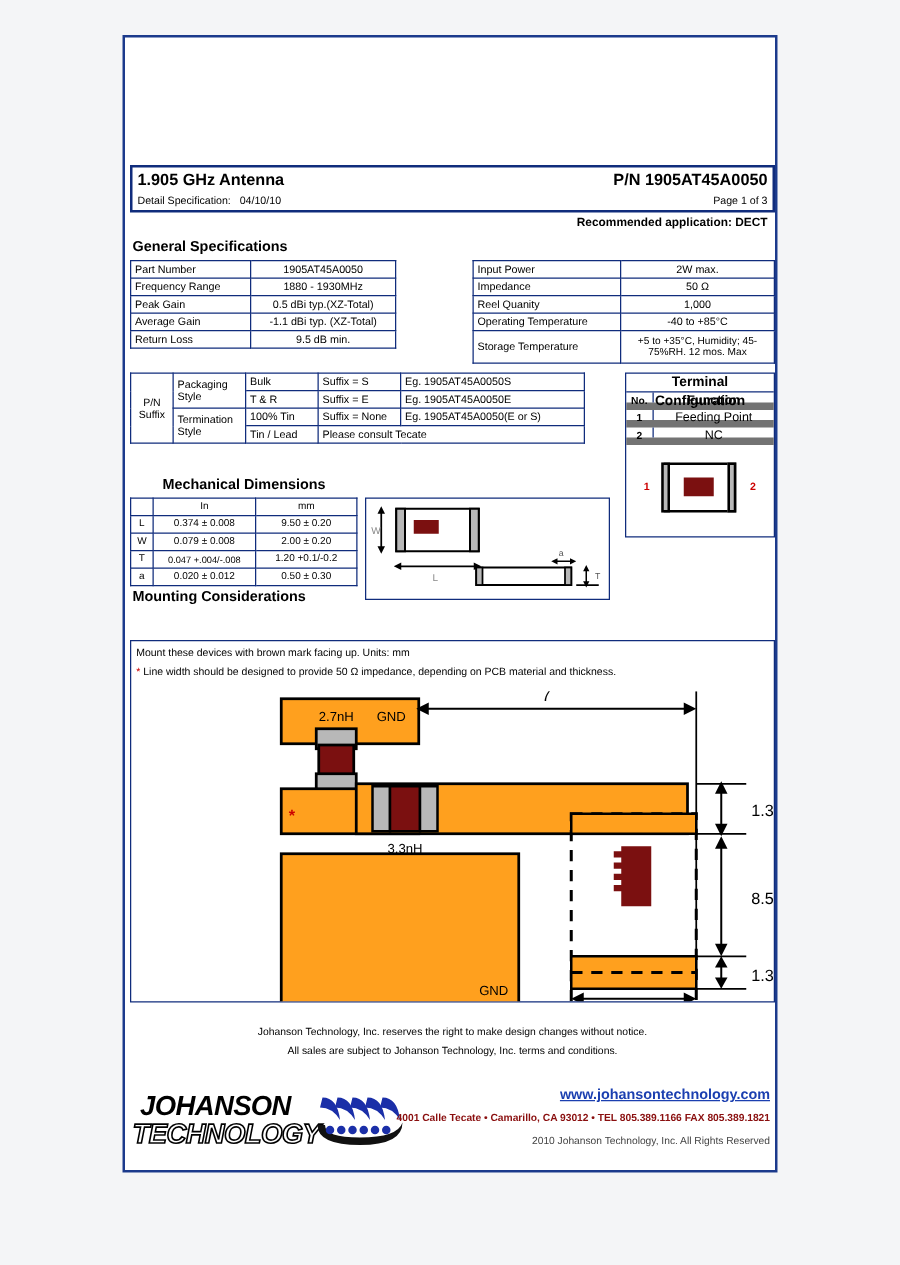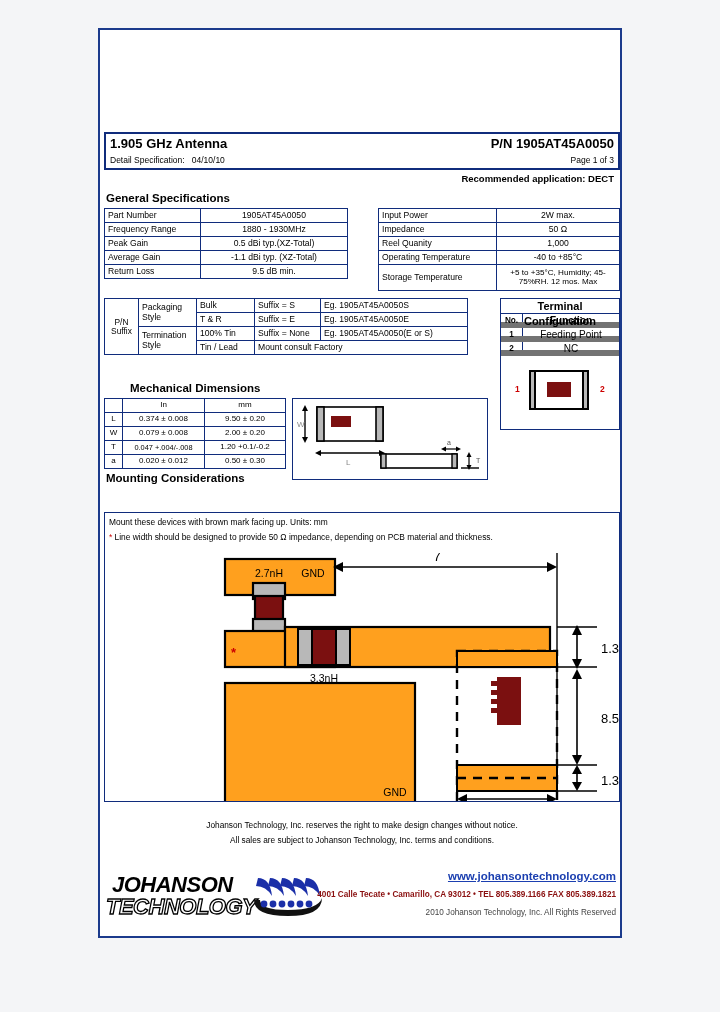--- a/index.html
+++ b/index.html
@@ -73,21 +73,21 @@
     padding: 1px 3px;
     font-weight: normal;
     height: 14px;
     vertical-align: middle;
     line-height: 1.05;
   }
   td.lab { font-weight: bold; font-size: 8.6px; }
   td.val { text-align: center; }
   td.ctr { text-align: center; }
   
-  #tbl-gen { position: absolute; left: 4px; top: 178px; width: 244px; }
+  #tbl-gen { position: absolute; left: 4px; top: 178px; width: 213px; }
   #tbl-gen td.lab { width: 96px; }
   #tbl-env { position: absolute; left: 278px; top: 178px; width: 242px; }
   #tbl-env td.lab { width: 118px; }
   #tbl-pn  { position: absolute; left: 4px; top: 268px; width: 364px; }
   #tbl-mech{ position: absolute; left: 4px; top: 368px; width: 182px; }
   #tbl-mech td { font-size: 8px; }
 
   .pn-suffix-cell { font-weight: bold; text-align: center; width: 34px; font-size: 8.4px; }
   .pn-group { width: 58px; }
 
@@ -259,21 +259,21 @@
           <td>Eg. 1905AT45A0050E</td>
         </tr>
         <tr>
           <td class="pn-group lab" rowspan="2">Termination Style</td>
           <td>100% Tin</td>
           <td>Suffix = None</td>
           <td>Eg. 1905AT45A0050(E or S)</td>
         </tr>
         <tr>
           <td>Tin / Lead</td>
-          <td colspan="2">Mount consult Factory</td>
+          <td colspan="2">Please consult Tecate</td>
         </tr>
       </tbody>
     </table>
 
     <div id="termbox">
       <div class="thead">Terminal Configuration</div>
       <div class="trow">
         <div class="tno hdr">No.</div>
         <div class="tfn hdr">Function</div>
       </div>

